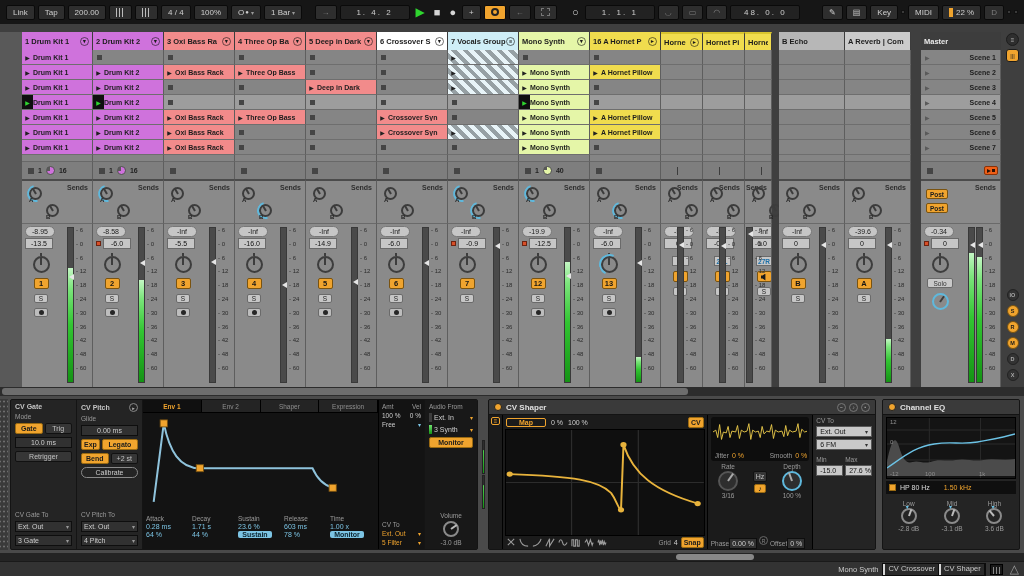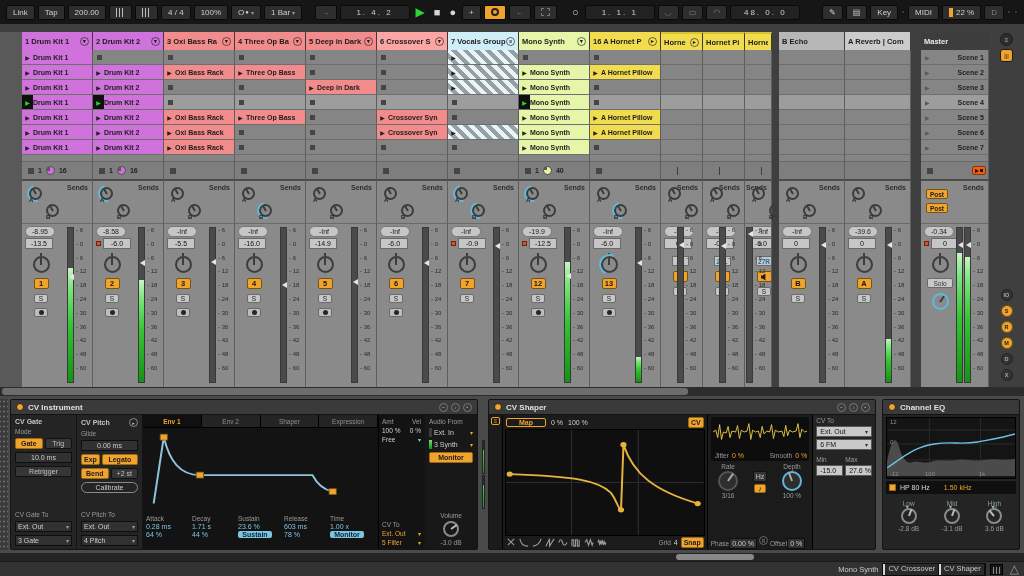--- a/index.html
+++ b/index.html
@@ -682,21 +682,21 @@
             <span style="top:82.80000000000001px">30</span>
             <span style="top:96.60000000000001px">36</span>
             <span style="top:110.4px">42</span>
             <span style="top:124.2px">48</span>
             <span style="top:138px">60</span>
           </div>
         </div>
       </div>
     </div>
     <div class="col" style="width:71px">
-      <div class="hdr" style="background:#fca5a5">
+      <div class="hdr" style="background:#ffffff">
         <span class="ht">6 Crossover S</span>
         <span class="hic">▾</span>
       </div>
       <div class="slot">
         <span class="ssq"></span>
       </div>
       <div class="slot">
         <span class="ssq"></span>
       </div>
       <div class="slot">
@@ -1319,21 +1319,21 @@
             <span style="top:82.80000000000001px">30</span>
             <span style="top:96.60000000000001px">36</span>
             <span style="top:110.4px">42</span>
             <span style="top:124.2px">48</span>
             <span style="top:138px">60</span>
           </div>
         </div>
       </div>
     </div>
     <div class="gap" style="width:10px"></div>
-    <div class="col" style="width:68px">
+    <div class="col" style="width:80px">
       <div class="hdr mhdr" style="background:#3d3d3d">
         <span class="ht">Master</span>
       </div>
       <div class="slot scn">
         <span class="scp">▶</span>
         <span class="scl">Scene 1</span>
       </div>
       <div class="slot scn">
         <span class="scp">▶</span>
         <span class="scl">Scene 2</span>
@@ -1428,29 +1428,20 @@
     </div>
   </div>
 <div id="hscroll">
     <div class="hnd"></div>
   </div>
 
 <div id="devices">
   <div class="drail"></div>
 
   <div class="dev" style="width:468px">
-    <div class="dtitle">
-      <span class="pwr"></span>
-      <span>CV Instrument</span>
-      <span class="dico">
-          <span class="dic">−</span>
-          <span class="dic">♪</span>
-          <span class="dic">▪</span>
-        </span>
-    </div>
     <div class="dbody">
       <div class="dsec" style="width:66px">
         <span class="dlbl bold">CV Gate</span>
         <span class="dlbl">Mode</span>
         <div class="row2">
           <span class="obtn f1">Gate</span>
           <span class="gbtn f1">Trig</span>
         </div>
         <span class="dval">10.0 ms</span>
         <span class="gbtn">Retrigger</span>

